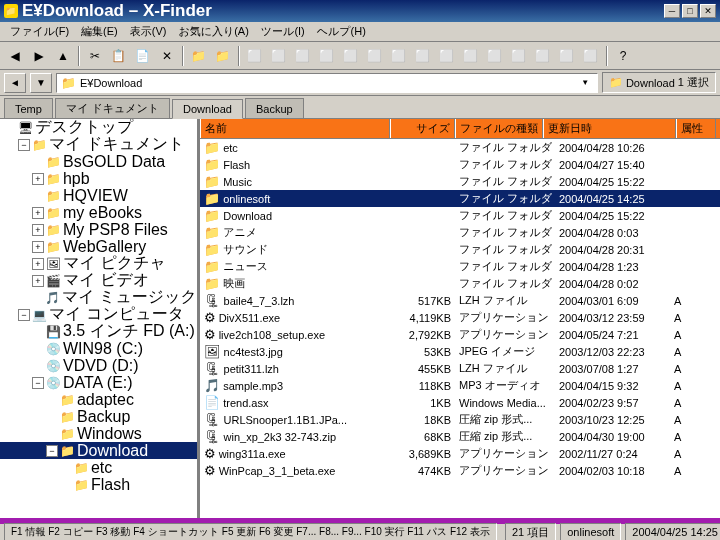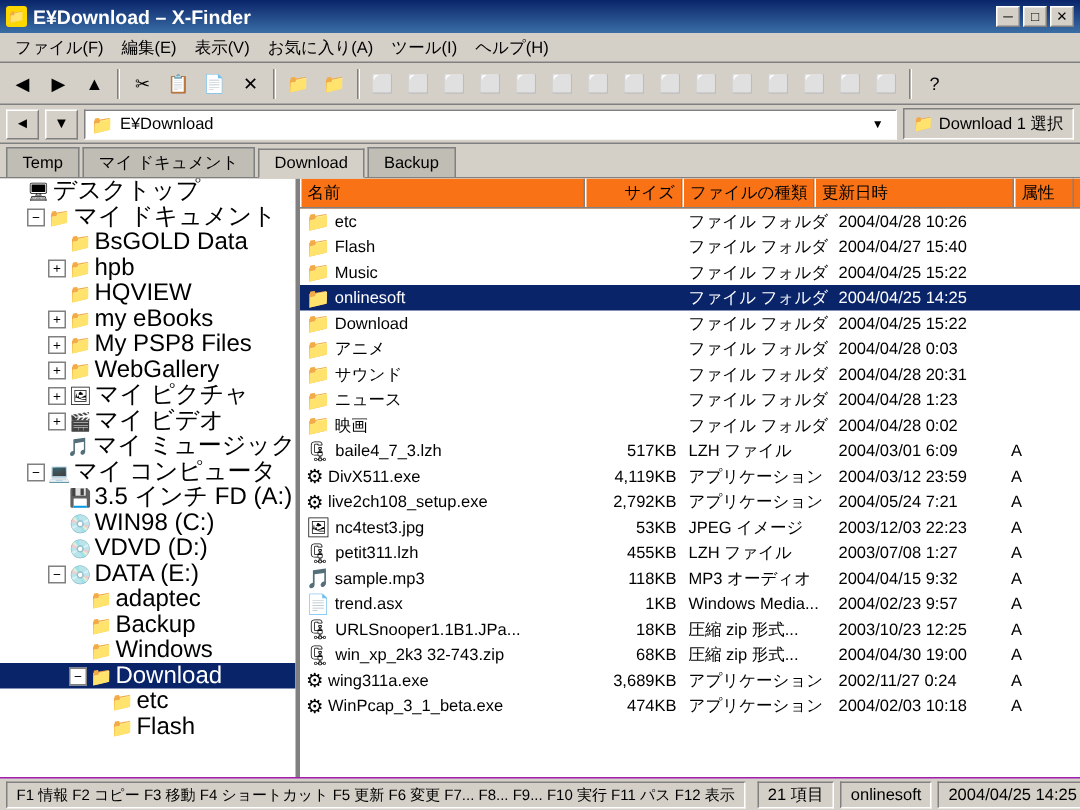--- a/index.html
+++ b/index.html
@@ -31,21 +31,21 @@
       width: 14px;
       height: 14px;
       background: #ffd700;
       border-radius: 2px;
       font-size: 9px;
       display: flex;
       align-items: center;
       justify-content: center;
     }
     .title-text {
-      font-size: 13px;
+      font-size: 17px;
       font-weight: bold;
       color: white;
     }
     .title-bar-buttons {
       display: flex;
       gap: 2px;
     }
     .title-btn {
       width: 16px;
       height: 14px;
@@ -298,21 +298,21 @@
     .file-cell.date { width: 115px; }
     .file-cell.attr { width: 40px; }
     .file-icon { font-size: 13px; flex-shrink: 0; }
 
     
     .status-bar {
       background: #d4d0c8;
       height: 22px;
       display: flex;
       align-items: center;
-      border-top: 1px solid #a21caf;
+      border-top: 6px solid #a21caf;
       padding: 0 4px;
       gap: 4px;
     }
     .status-item {
       display: flex;
       align-items: center;
       height: 18px;
       padding: 0 6px;
       border: 1px solid;
       border-color: #808080 #fff #fff #808080;

